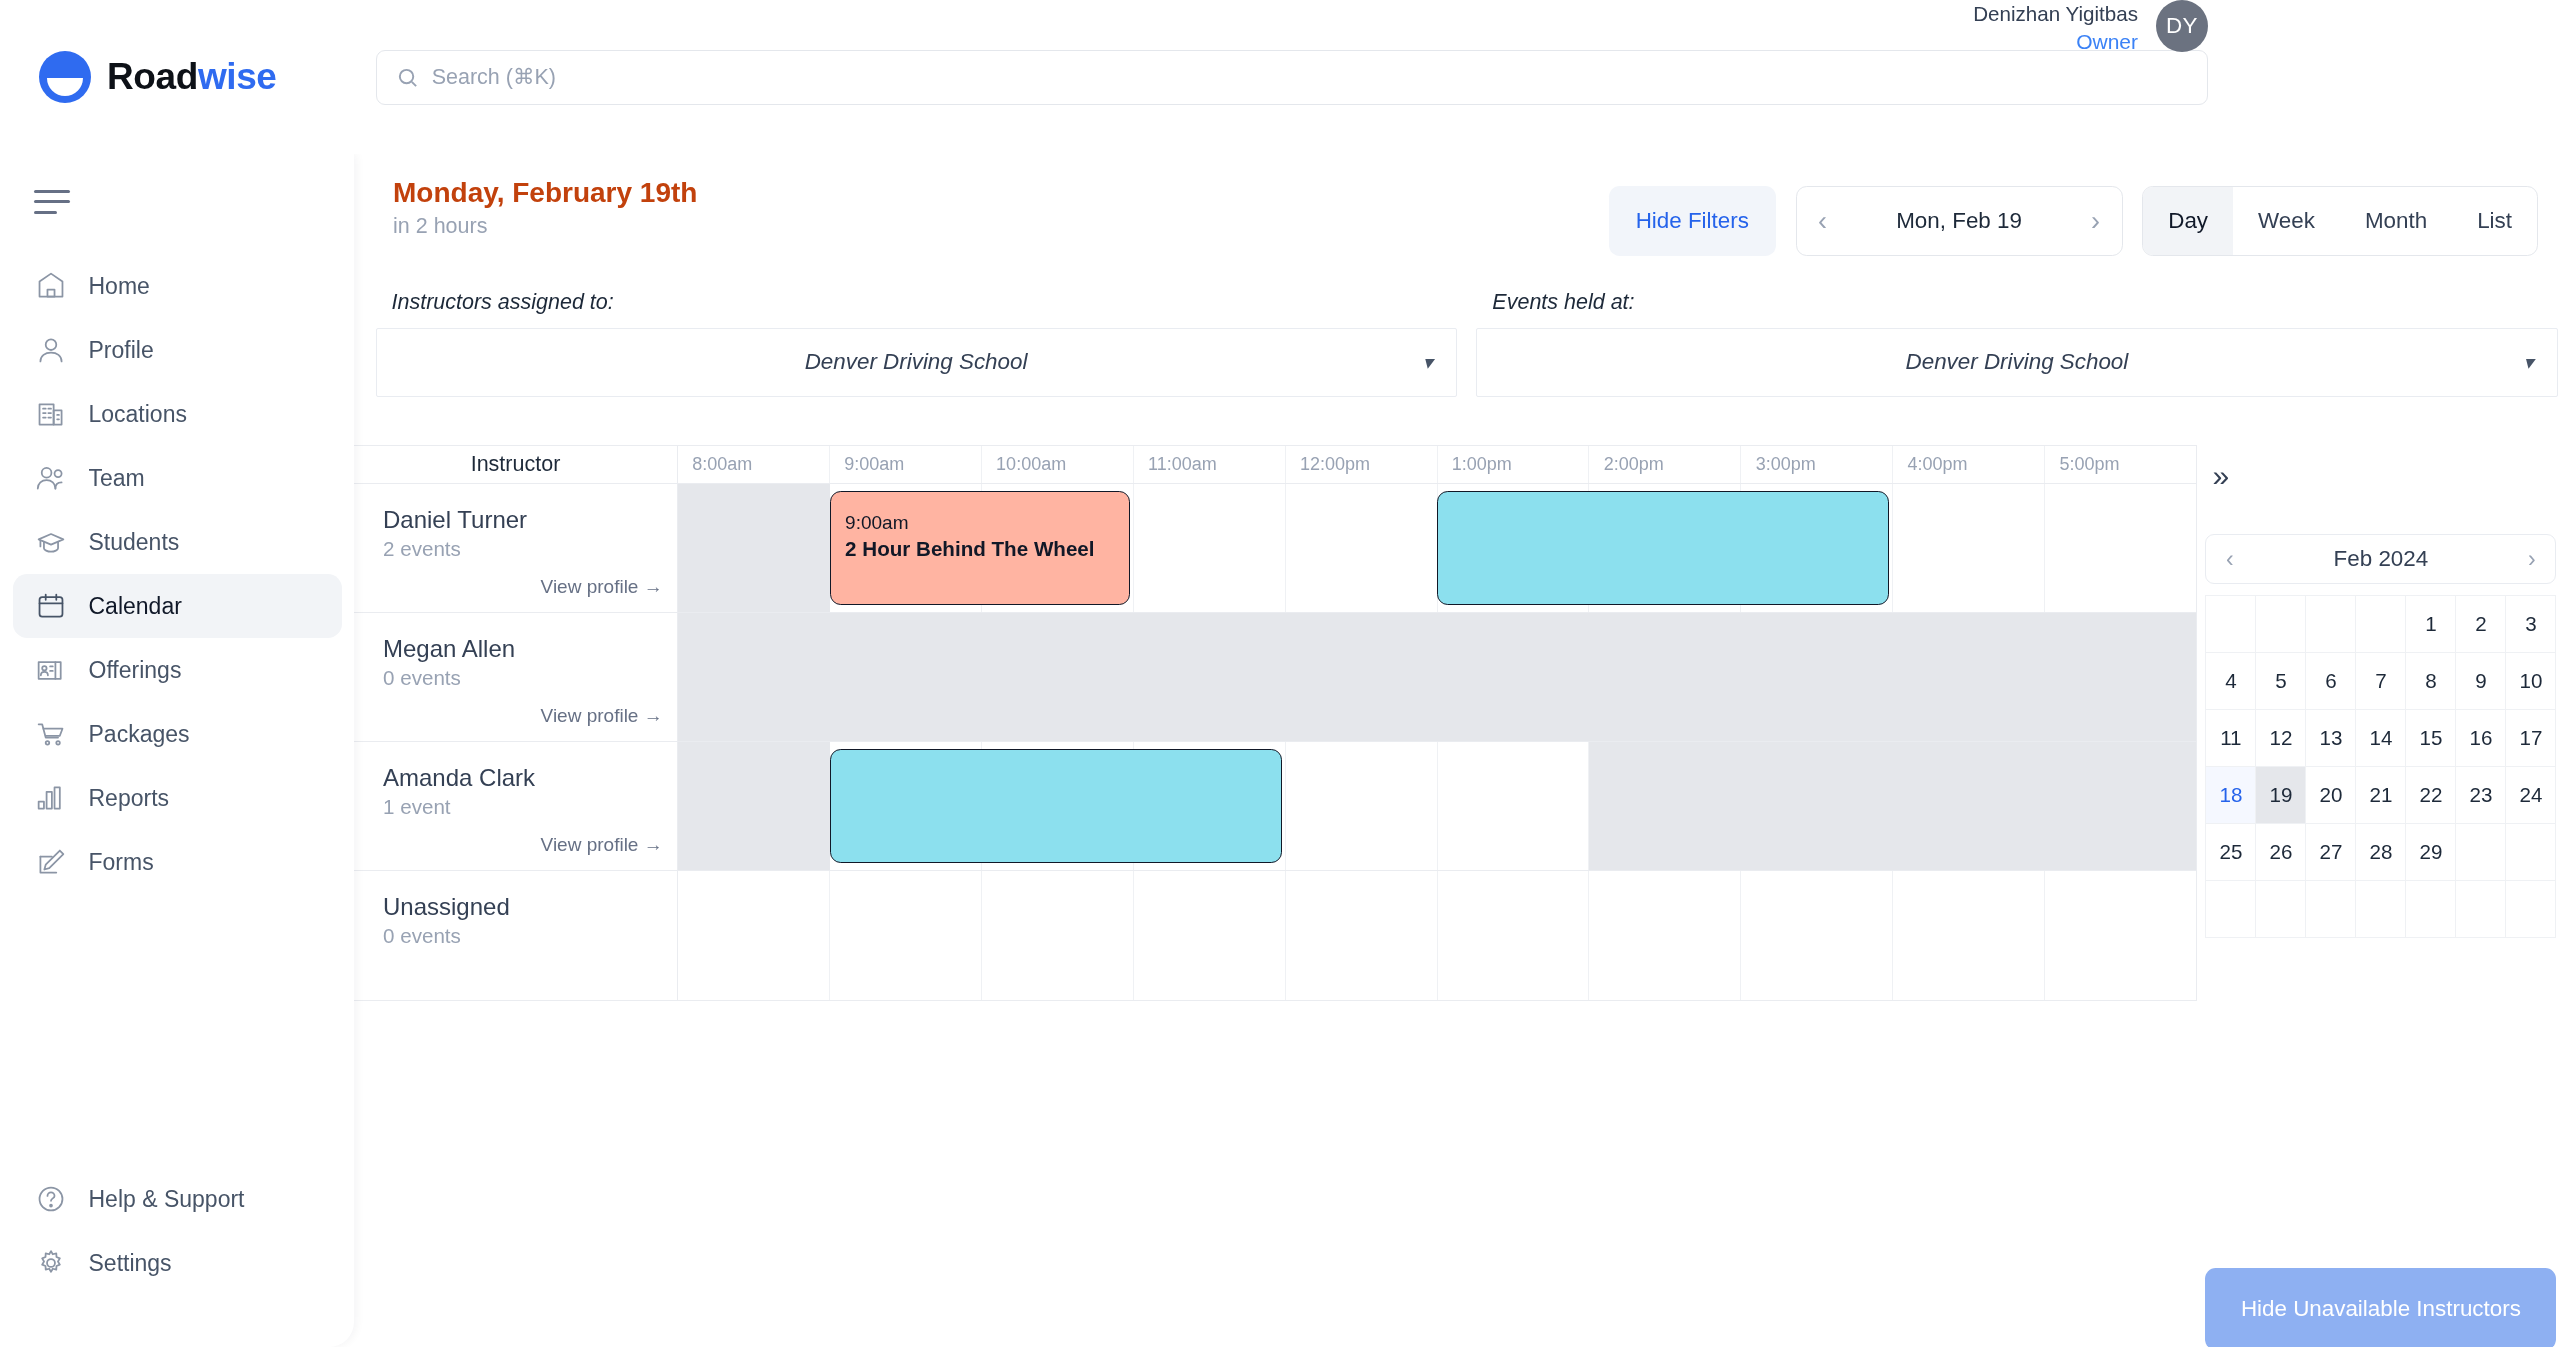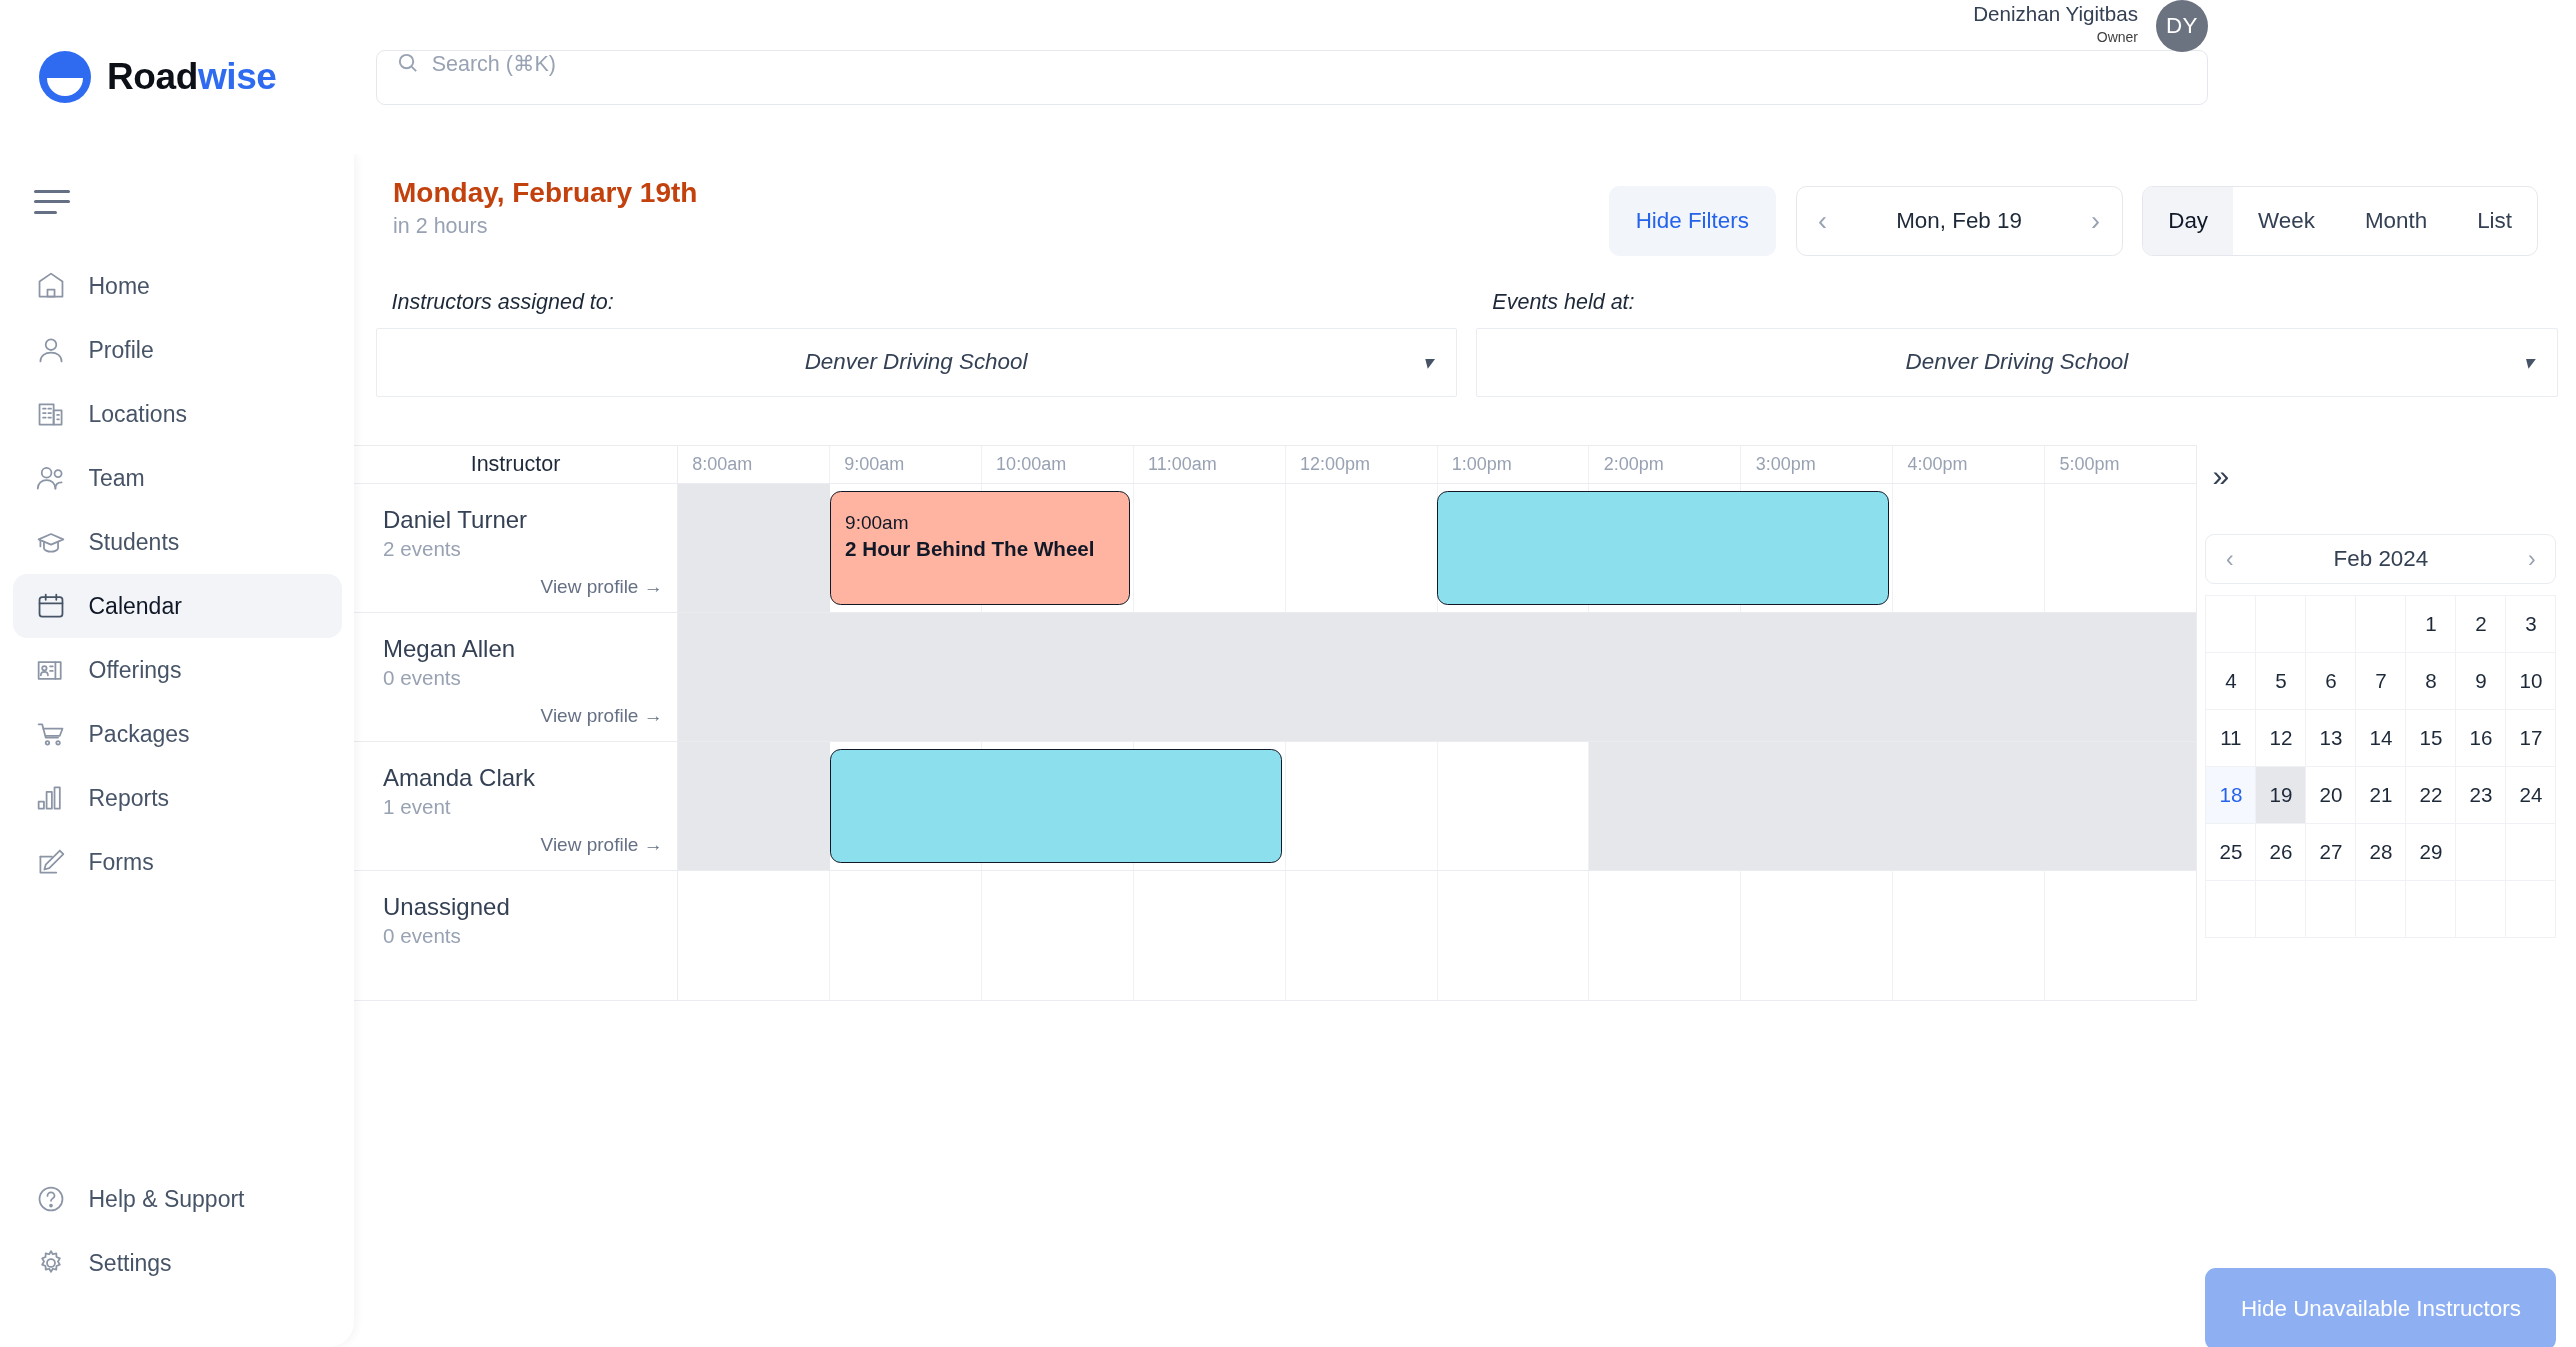--- a/index.html
+++ b/index.html
@@ -28,33 +28,33 @@
     width: 36px; height: 18px; background: #ffffff;
     border-radius: 0 0 18px 18px;
   }
   .logo-text { font-size: 37px; font-weight: 700; letter-spacing: -0.4px; white-space: nowrap; }
   .logo-text .dark { color: #0d1117; }
   .logo-text .accent { color: #2f6bf0; }
 
   .search-box {
     margin-left: 21.5px; width: 1832px; height: 55px;
     border: 1.3px solid #e4e7ec; border-radius: 9px;
-    display: flex; align-items: flex-start; padding: 0 19.7px; gap: 12.5px;
+    display: flex; align-items: center; padding: 0 19.7px; gap: 12.5px;
     background: #fff;
   }
   .search-icon { width: 23px; height: 23px; flex: none; color: #98a2b3; }
   .search-ph { font-size: 21.5px; color: #98a2b3; }
 
   .user-wrap {
     position: absolute; right: 32px; top: 0; height: 154px;
     display: flex; align-items: flex-start; gap: 18px;
   }
   .user-meta { text-align: right; line-height: 1.35; }
   .user-name { font-size: 20.6px; color: #344054; }
-  .user-role { font-size: 14px; color: #404040; }
+  .user-role { font-size: 21px; color: #3b82f6; }
   .avatar {
     width: 52px; height: 52px; border-radius: 50%; background: #6b7280;
     color: #fff; font-size: 22.4px; display: flex; align-items: center;
     justify-content: center; letter-spacing: 0.4px;
   }
 
   
   .sidebar {
     position: absolute; top: 154px; left: 0; width: 354px; height: 1193px;
     background: #ffffff; border-radius: 0 0 25px 0;

